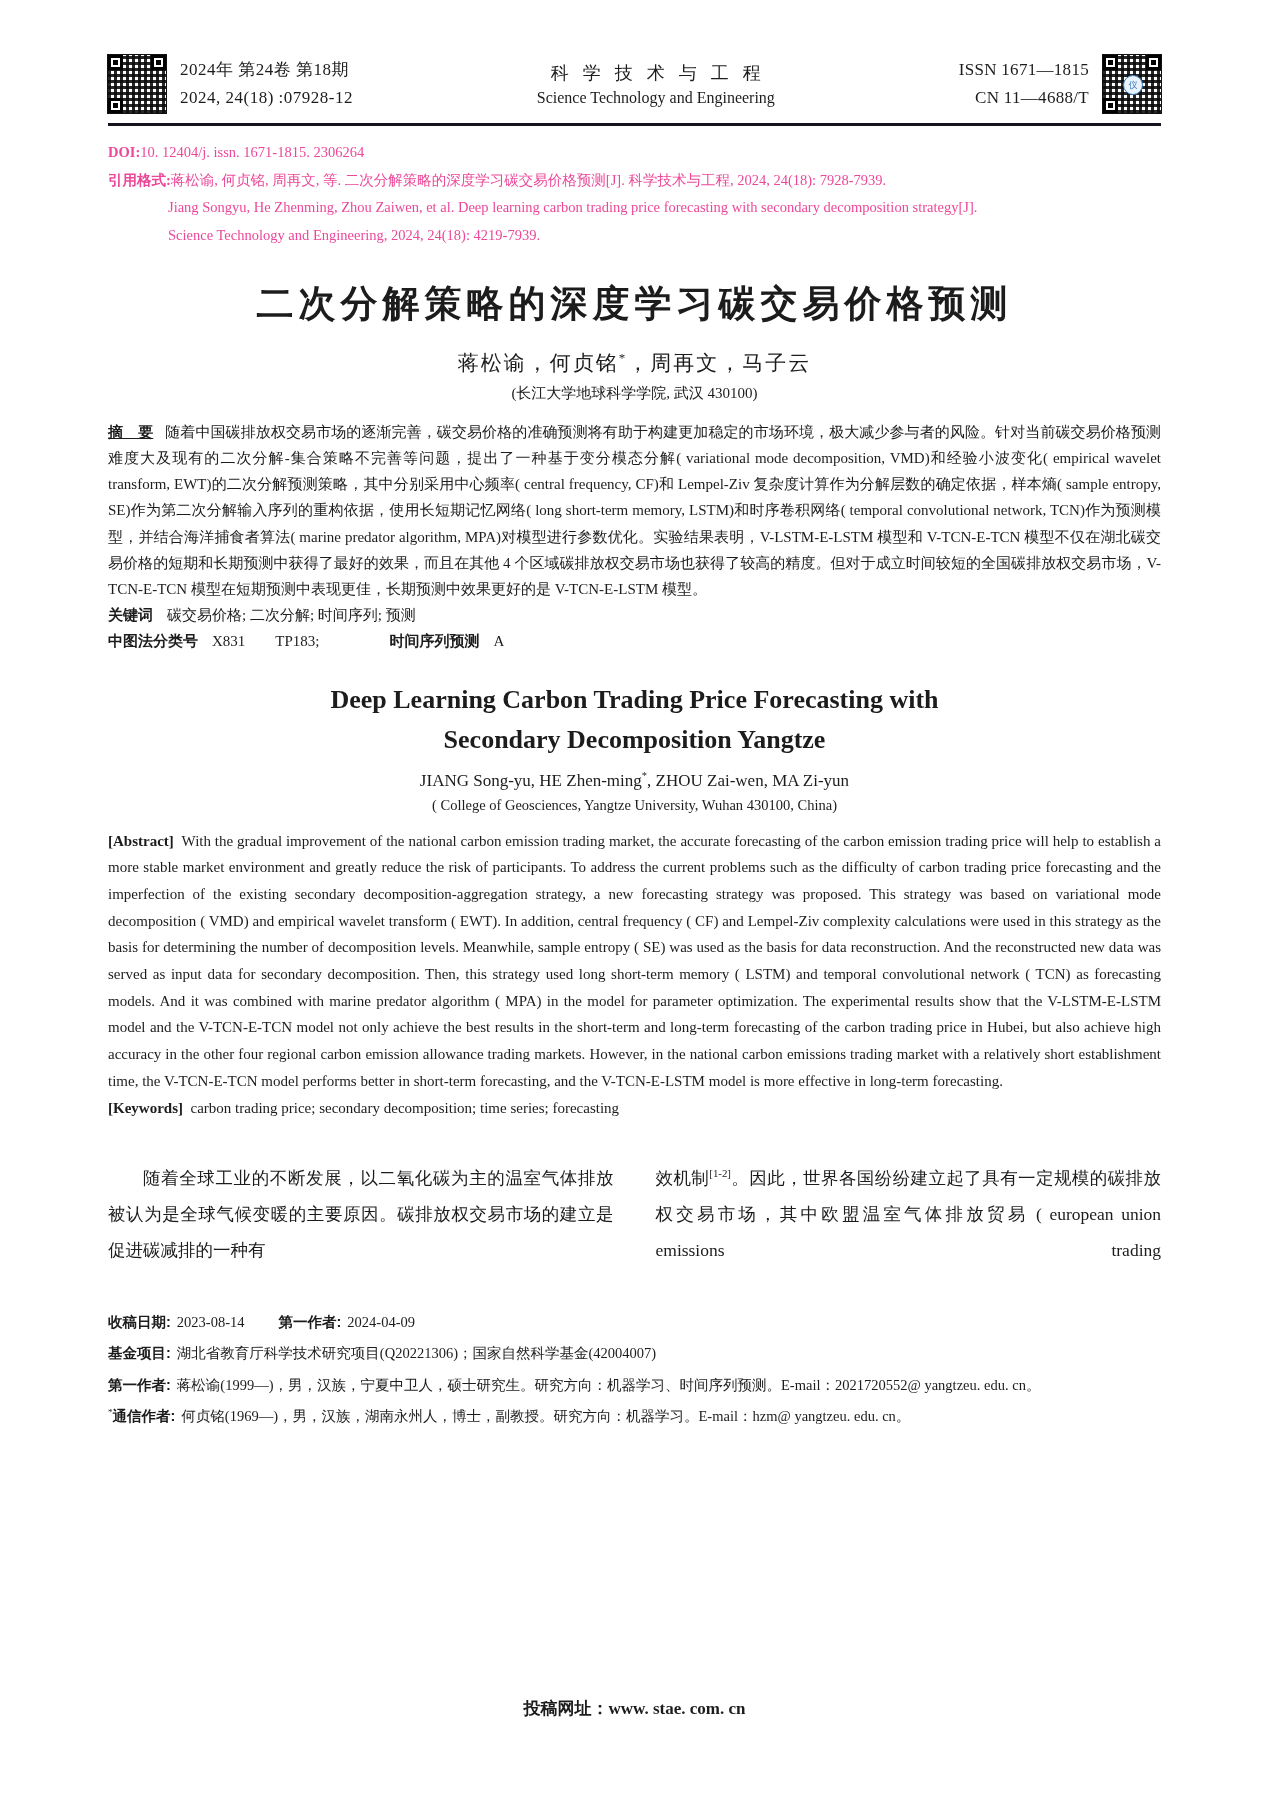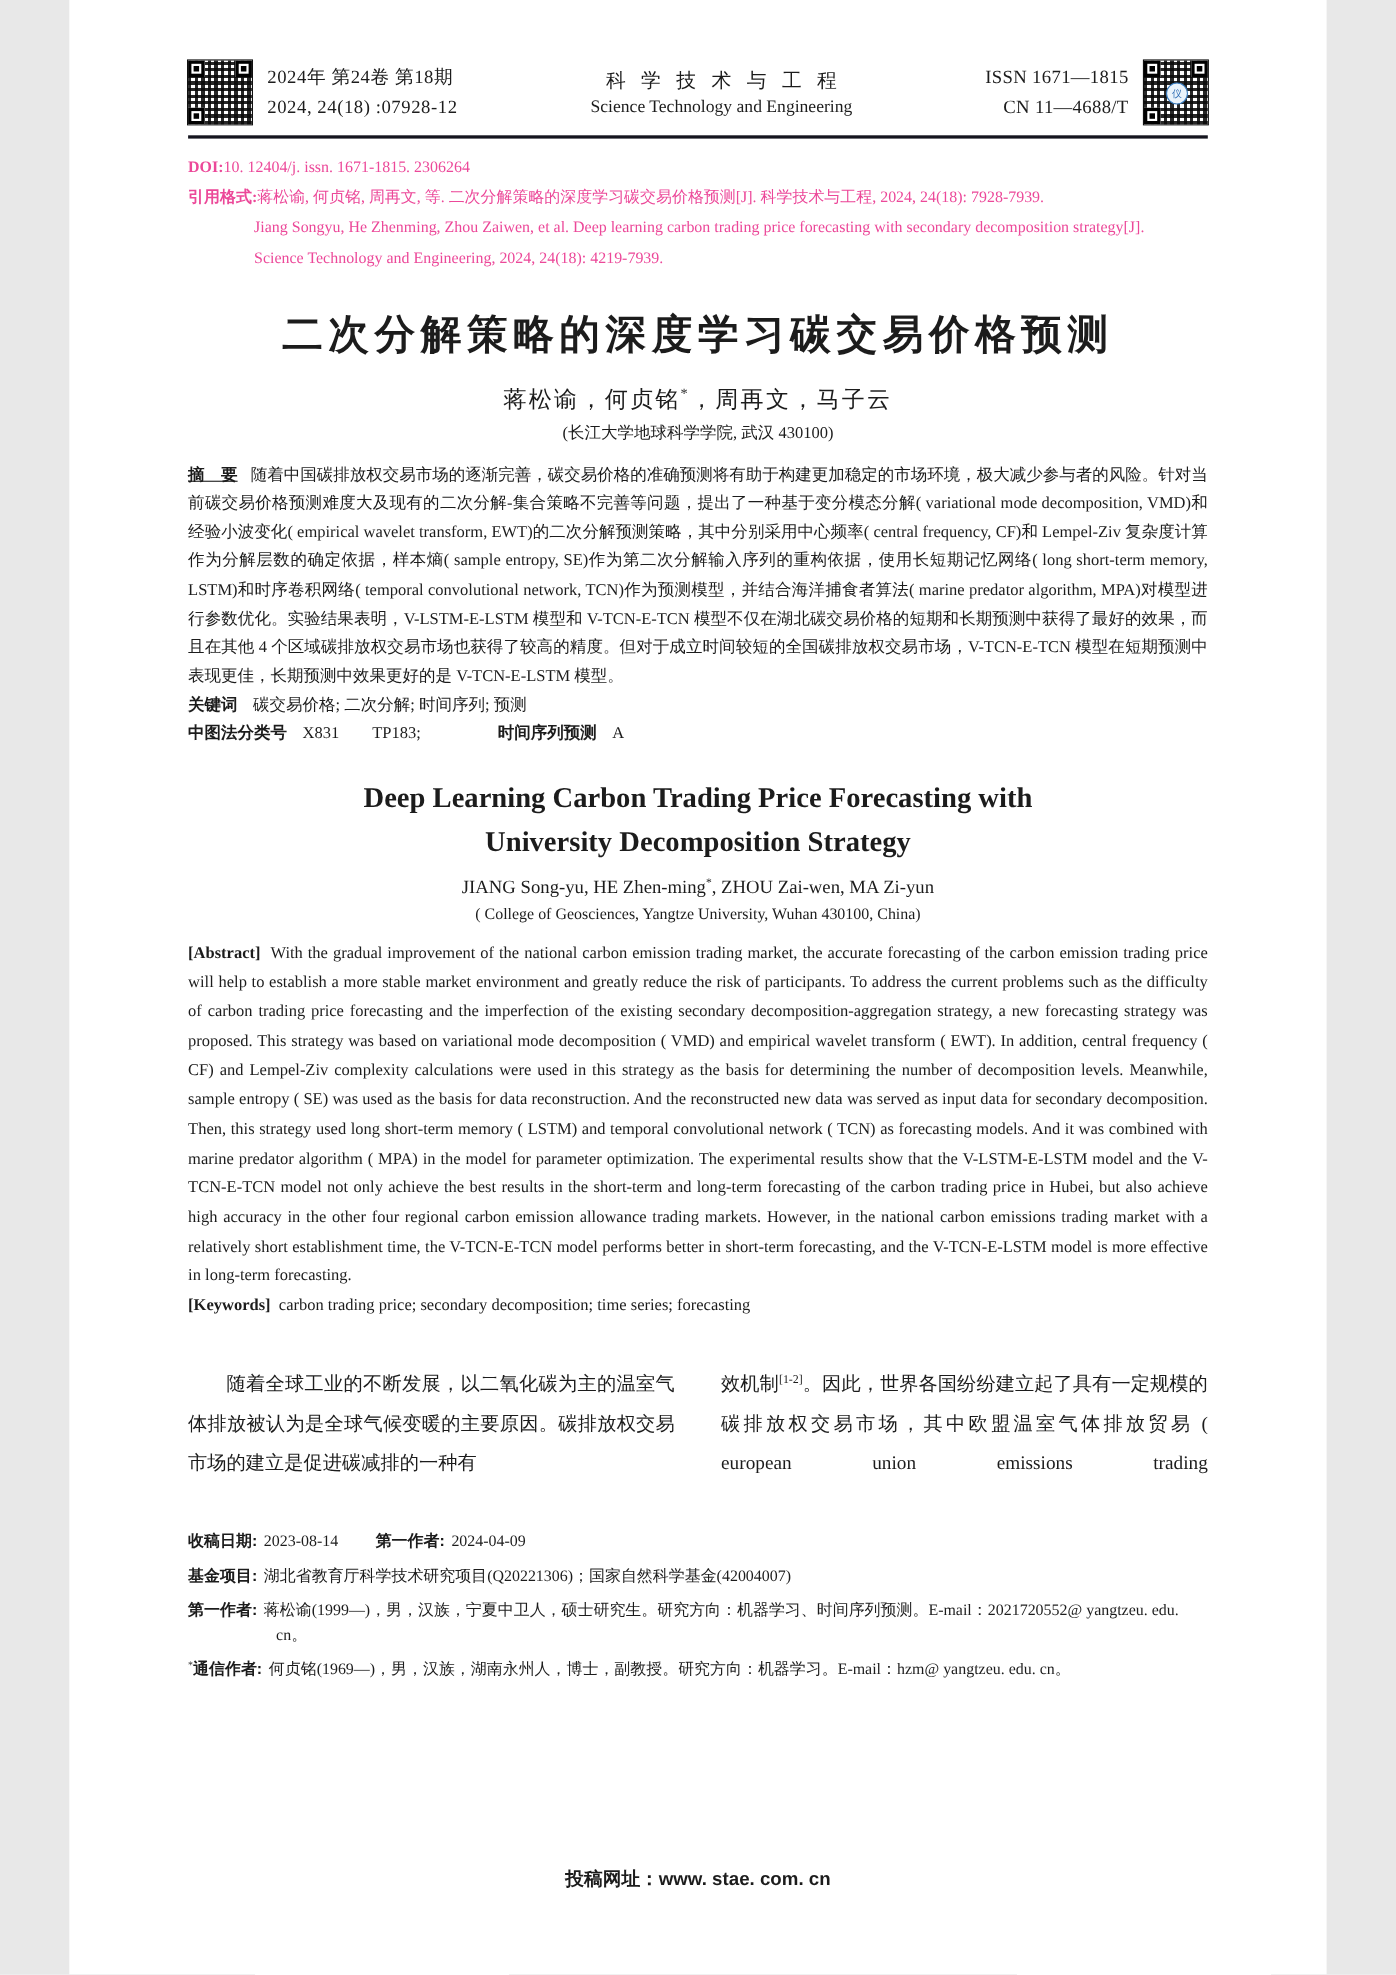--- a/index.html
+++ b/index.html
@@ -1,17 +1,17 @@
 <!DOCTYPE html>
 <html><head>
 <meta charset="utf-8">
 <style>
   html,body { margin:0; padding:0; background:#e8e8e8; }
   .page {
-    position:relative; width:1143px; height:1795px; margin:0 auto;
+    position:relative; width:1269px; height:1795px; margin:0 auto;
     background:#ffffff; color:#1c1c1c; overflow:hidden;
     font-family:"Liberation Serif","DejaVu Serif",serif;
   }
   .inner { padding:55px 108px 0 108px; }
 
   
   .header { display:flex; align-items:center; justify-content:space-between; }
   .qr { position:relative; width:58px; height:58px; flex:0 0 auto;
         background-image:
           repeating-linear-gradient(0deg, rgba(10,10,10,.88) 0 3px, transparent 3px 6px),
@@ -70,21 +70,21 @@
 
   
   .footnotes { margin-top:42px; font-size:14.5px; line-height:1.55; }
   .fn-line { padding-left:80px; text-indent:-80px; margin-top:9px; }
   .fn-line b { font-family:"Liberation Sans","DejaVu Sans",sans-serif; font-weight:bold; margin-right:6px; }
   .fn-gap { display:inline-block; width:34px; }
 
   
   .footer { position:absolute; left:0; right:0; bottom:75px; text-align:center;
             font-size:17px; font-weight:bold;
-            font-family:Liberation Sans, sans-serif; }
+            font-family:Liberation Serif, serif; }
 </style>
 </head>
 <body>
 
 <div class="page">
   <div class="inner">
 
     <div class="header">
       <div class="qr">
         <div class="finder f-tl"></div>
@@ -134,21 +134,21 @@
     </p>
     <div class="kw-line">
       <b>关键词</b><span>碳交易价格; 二次分解; 时间序列; 预测</span>
     </div>
     <div class="clc-line">
       <b>中图法分类号</b><span>X831　　TP183;</span><span class="clc-gap"></span><b>时间序列预测</b><span>A</span>
     </div>
 
     <div class="en-title">
       <div>Deep Learning Carbon Trading Price Forecasting with</div>
-      <div>University Decomposition Strategy</div>
+      <div>Secondary Decomposition Yangtze</div>
     </div>
     <div class="en-authors">
       <span>JIANG Song-yu, HE Zhen-ming</span><sup>*</sup><span>, ZHOU Zai-wen, MA Zi-yun</span>
     </div>
     <div class="en-affil">( College of Geosciences, Yangtze University, Wuhan 430100, China)</div>
 
     <p class="en-abstract" style="margin-bottom:0;">
       <b>[Abstract]</b>&nbsp;&nbsp;<span>With the gradual improvement of the national carbon emission trading market, the accurate forecasting of the carbon emission trading price will help to establish a more stable market environment and greatly reduce the risk of participants. To address the current problems such as the difficulty of carbon trading price forecasting and the imperfection of the existing secondary decomposition-aggregation strategy, a new forecasting strategy was proposed. This strategy was based on variational mode decomposition ( VMD) and empirical wavelet transform ( EWT). In addition, central frequency ( CF) and Lempel-Ziv complexity calculations were used in this strategy as the basis for determining the number of decomposition levels. Meanwhile, sample entropy ( SE) was used as the basis for data reconstruction. And the reconstructed new data was served as input data for secondary decomposition. Then, this strategy used long short-term memory ( LSTM) and temporal convolutional network ( TCN) as forecasting models. And it was combined with marine predator algorithm ( MPA) in the model for parameter optimization. The experimental results show that the V-LSTM-E-LSTM model and the V-TCN-E-TCN model not only achieve the best results in the short-term and long-term forecasting of the carbon trading price in Hubei, but also achieve high accuracy in the other four regional carbon emission allowance trading markets. However, in the national carbon emissions trading market with a relatively short establishment time, the V-TCN-E-TCN model performs better in short-term forecasting, and the V-TCN-E-LSTM model is more effective in long-term forecasting.</span>
     </p>
     <div class="en-kw">

